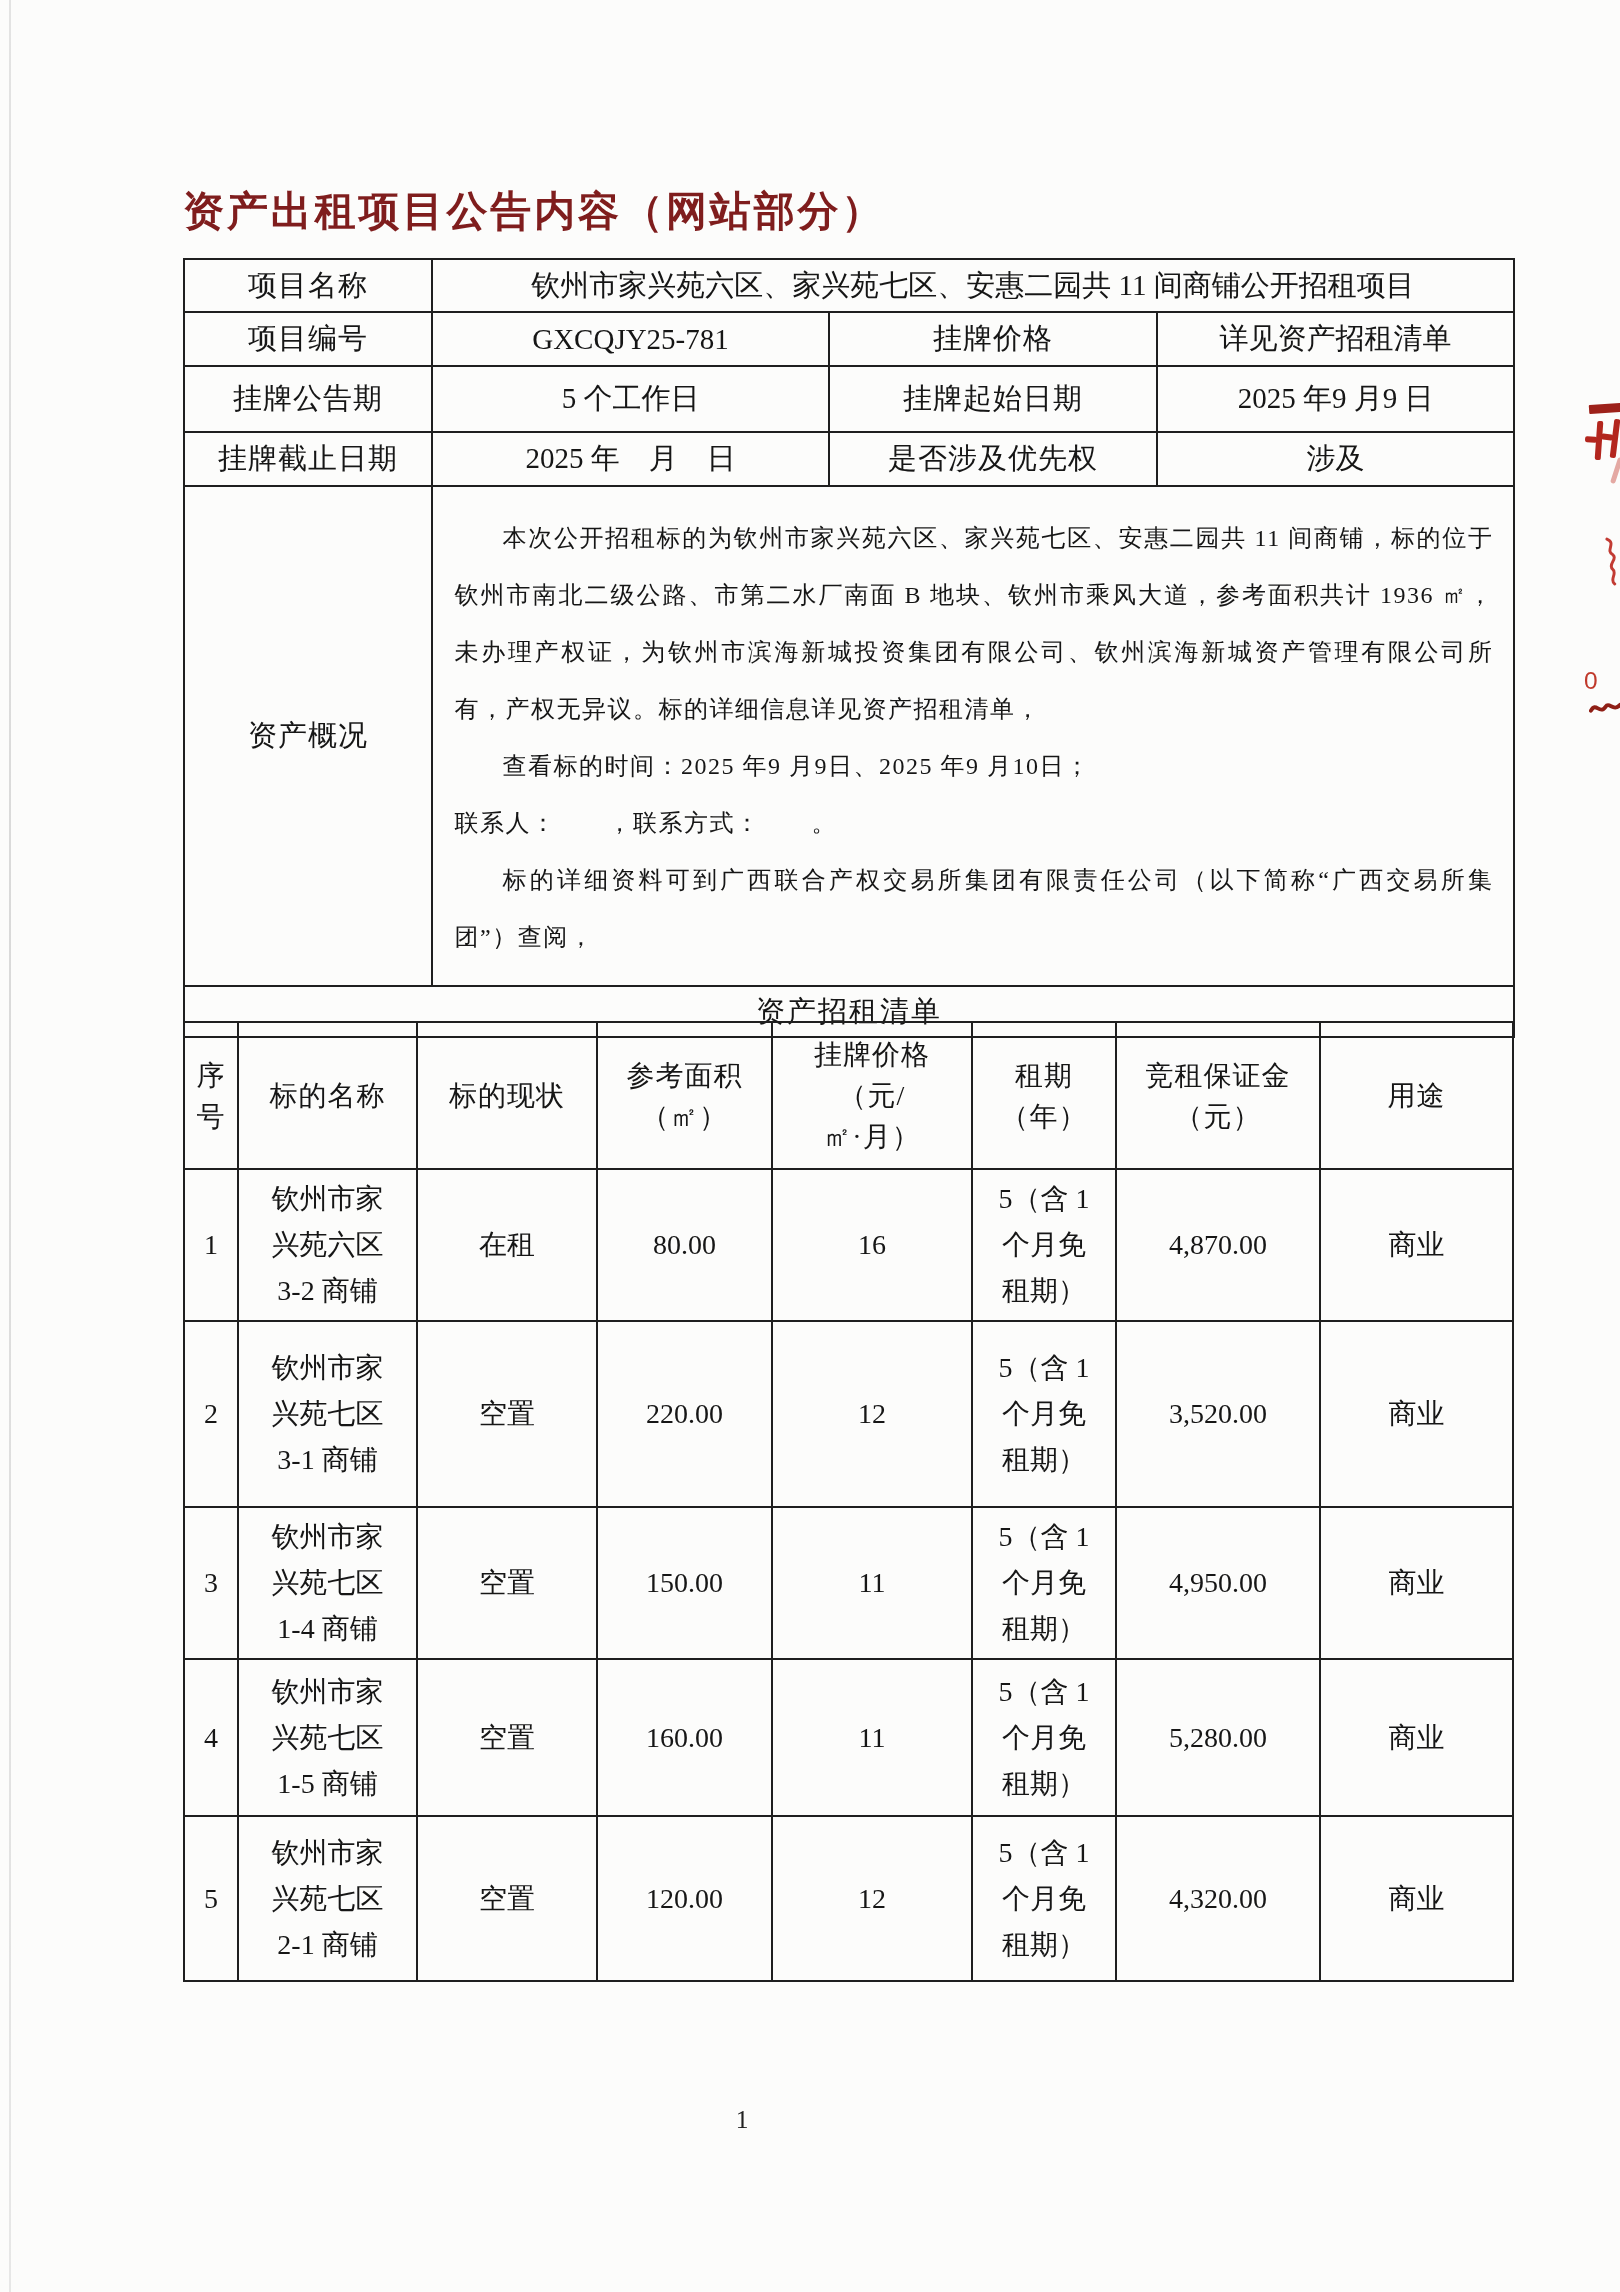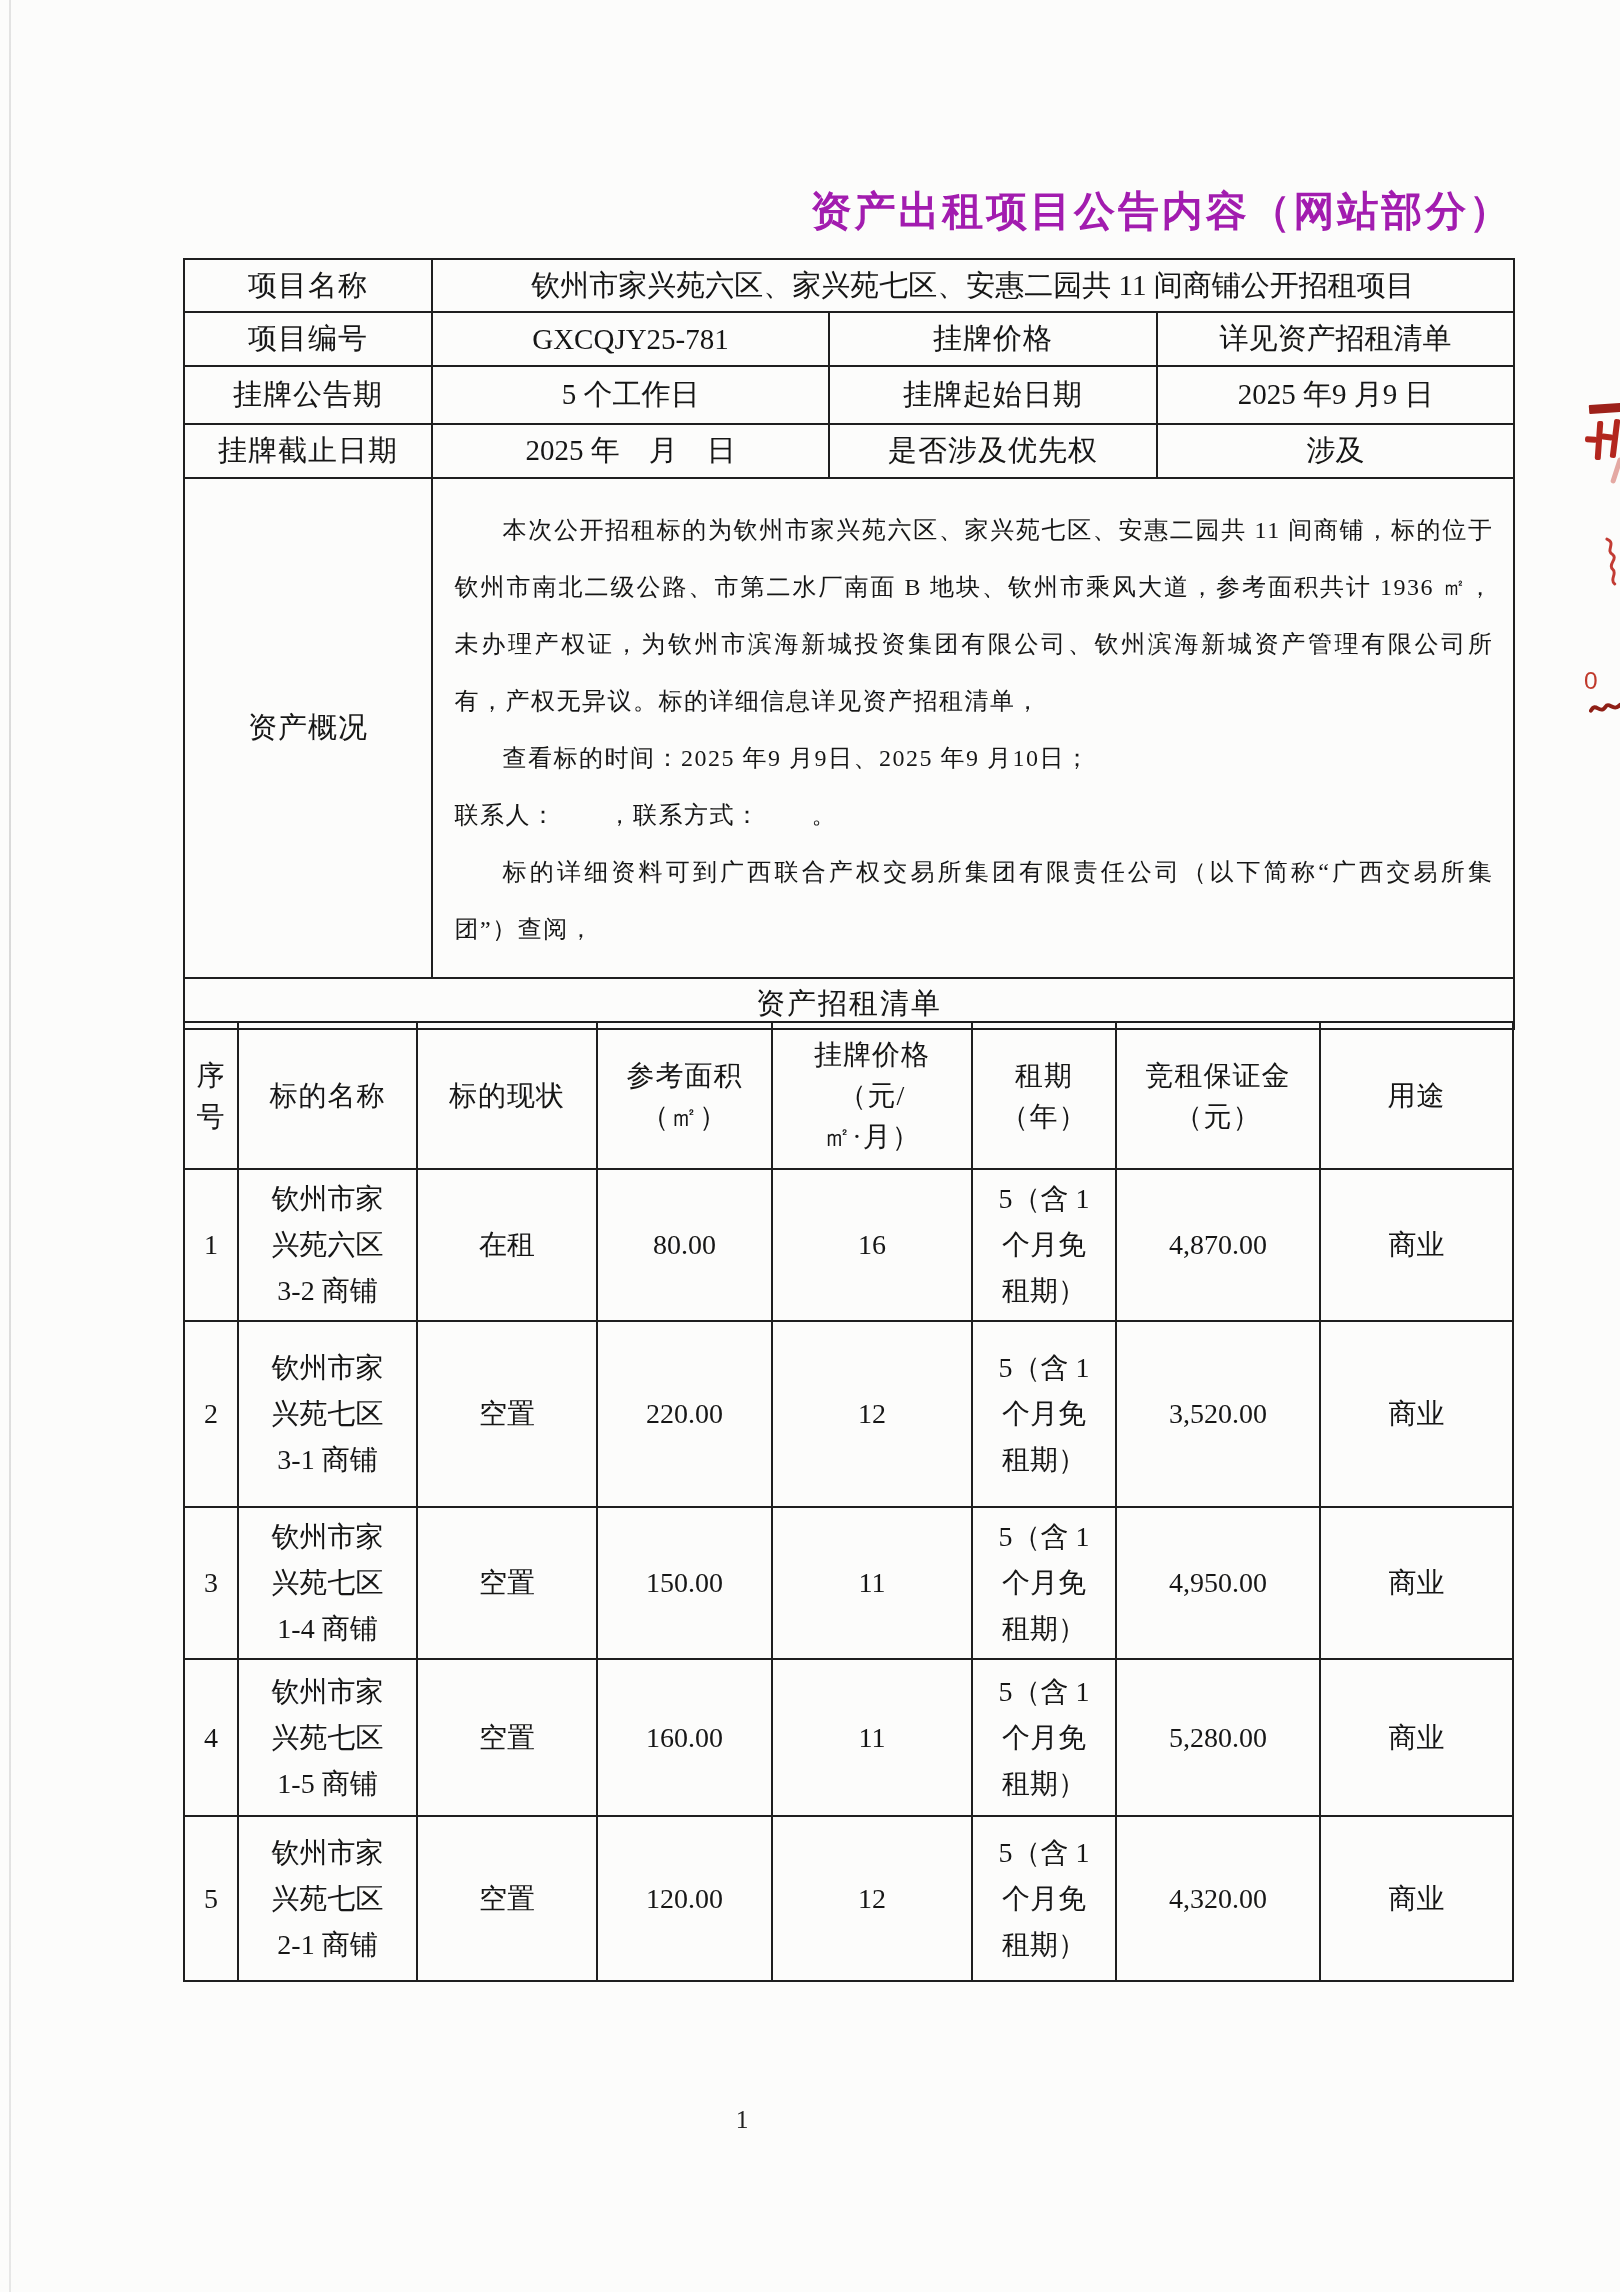--- a/index.html
+++ b/index.html
@@ -7,22 +7,22 @@
     position:relative; width:1620px; height:2293px; margin:0 auto;
     background:#fcfcfb; overflow:hidden;
     font-family:"Liberation Serif","DejaVu Serif",serif; color:#161616;
   }
   .scan-edge-left {
     position:absolute; left:8.8px; top:0; width:2px; height:2293px;
     background:linear-gradient(#cfcfcf,#bdbdbd 40%,#d6d6d6); opacity:.55;
   }
   .doc-title {
     position:absolute; left:183px; top:184px; width:1330px;
-    text-align:right; font-family:Liberation Sans, sans-serif;
-    font-weight:bold; font-size:41px; letter-spacing:2.9px; color:#a21caf;
+    text-align:left; font-family:Liberation Sans, sans-serif;
+    font-weight:bold; font-size:41px; letter-spacing:2.9px; color:#7f1d1d;
   }
   table.sheet {
     position:absolute; left:183px; border-collapse:collapse; table-layout:fixed;
     width:1330px;
   }
   table.sheet td {
     border:2px solid #1f1f1f; text-align:center; vertical-align:middle;
     font-size:29px; padding:0 5.9px; overflow:hidden;
   }
   table.info { top:258px; }
@@ -87,21 +87,21 @@
         <tr style="height:53px">
       <td class="lbl">项目名称</td>
       <td colspan="3">钦州市家兴苑六区、家兴苑七区、安惠二园共 11 间商铺公开招租项目</td>
     </tr>
     <tr style="height:54px">
       <td class="lbl">项目编号</td>
       <td>GXCQJY25-781</td>
       <td class="lbl">挂牌价格</td>
       <td>详见资产招租清单</td>
     </tr>
-    <tr style="height:58px">
+    <tr style="height:66px">
       <td class="lbl">挂牌公告期</td>
       <td>5 个工作日</td>
       <td class="lbl">挂牌起始日期</td>
       <td>2025 年9 月9 日</td>
     </tr>
     <tr style="height:54px">
       <td class="lbl">挂牌截止日期</td>
       <td>2025 年　月　日</td>
       <td class="lbl">是否涉及优先权</td>
       <td>涉及</td>

